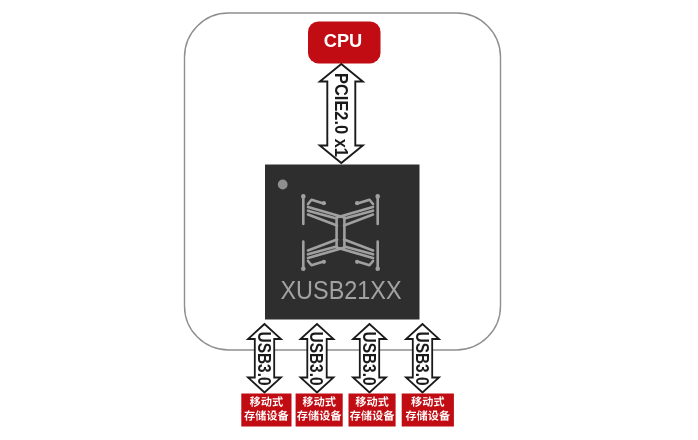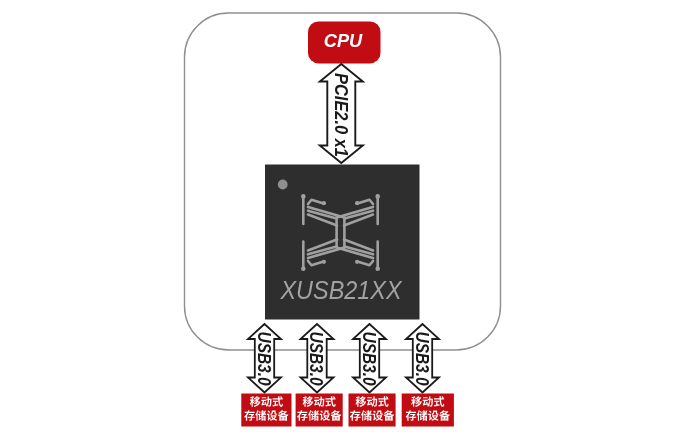--- a/index.html
+++ b/index.html
@@ -1,16 +1,16 @@
 <!DOCTYPE html>
 <html><head>
 <meta charset="utf-8">
 <style>
 html,body{margin:0;padding:0;background:#ffffff;}
-#stage{position:relative;filter:blur(0.7px);width:558px;height:440px;overflow:hidden;font-family:"Liberation Sans",sans-serif;font-style:italic;}
+#stage{position:relative;filter:blur(0.7px);width:558px;height:440px;overflow:hidden;font-family:"Liberation Sans",sans-serif;}
 </style>
 </head>
 <body>
 <div id="stage">
 <svg width="698" height="440" viewBox="0 0 698 440">
 
 <rect x="184.5" y="13" width="316" height="337" rx="44" fill="#ffffff" stroke="#8f8f8f" stroke-width="1.4"></rect>
 
 <rect x="308" y="21.4" width="72.5" height="42" rx="10.5" fill="#c00c12"></rect>
 <text x="343" y="46.8" text-anchor="middle" font-size="19" font-weight="bold" fill="#ffffff" textLength="38.5" lengthAdjust="spacingAndGlyphs">CPU</text>

